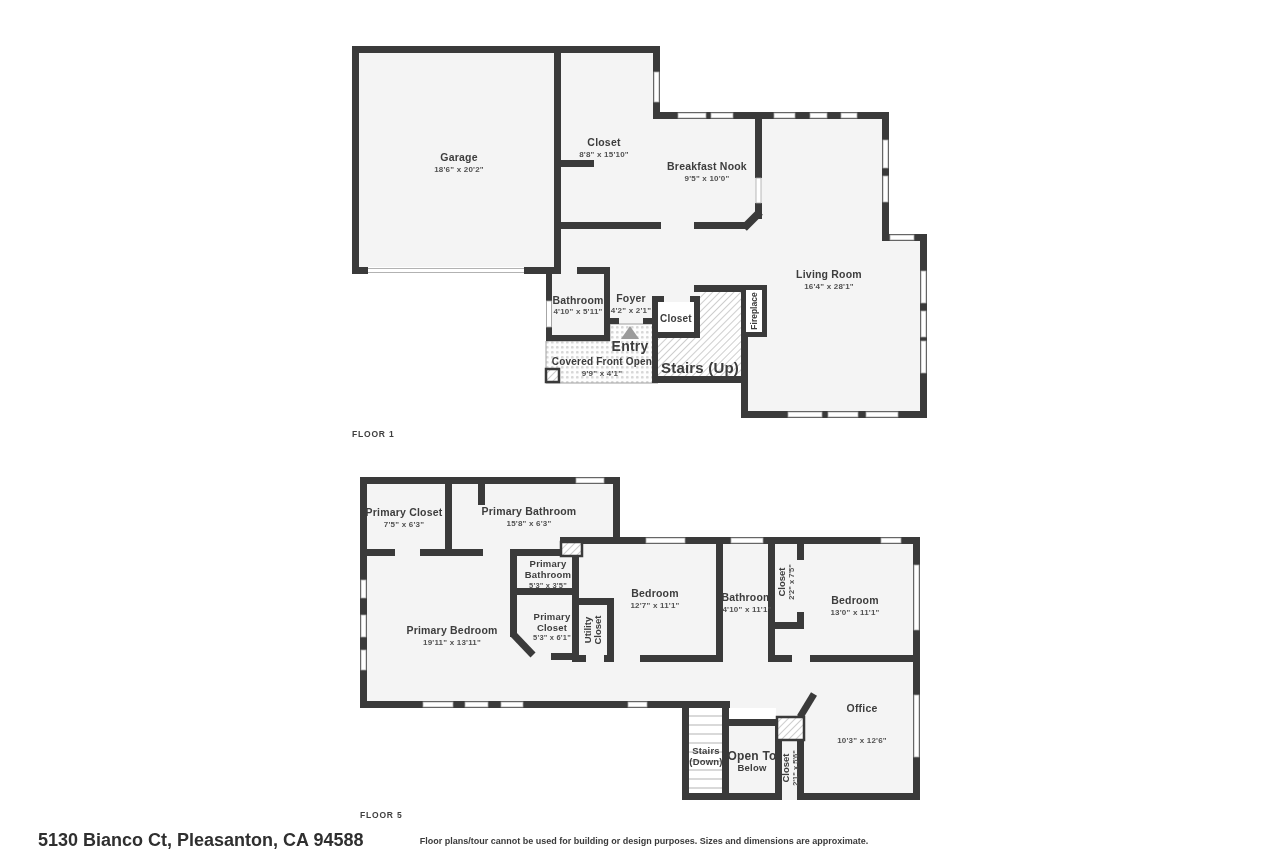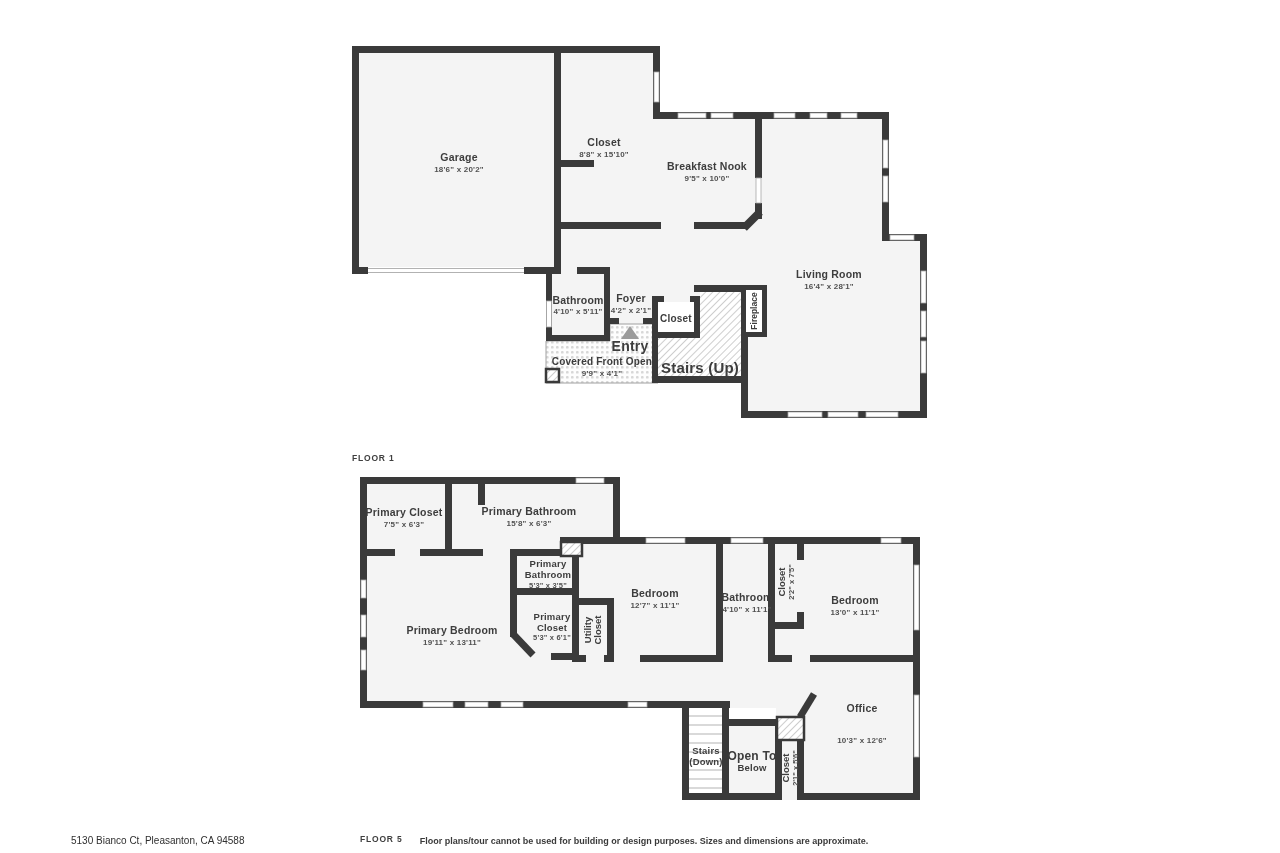--- a/index.html
+++ b/index.html
@@ -14,23 +14,23 @@
     transform:translate(-50%,-50%);
     color:#3d3d3d;text-align:center;
   }
   .lbl{font-size:10.5px;font-weight:700;letter-spacing:.2px;}
   .dim{font-size:8px;font-weight:700;color:#515151;letter-spacing:.2px;}
   .vlbl{display:flex;flex-direction:column;align-items:center;
         transform:translate(-50%,-50%) rotate(-90deg);line-height:10px;}
   .vlbl .vname{font-size:9.5px;font-weight:700;}
   .vlbl .vdim{font-size:7.5px;font-weight:700;color:#515151;}
   .flr{font-size:8.5px;font-weight:700;letter-spacing:.8px;color:#3f3f3f;
-       transform:translate(0,-50%);margin-top:24px;}
+       transform:translate(0,-50%);}
   .addr{position:absolute;left:38px;top:840px;transform:translate(0,-50%);
-        font-size:10px;font-weight:400;color:#2f2f2f;white-space:nowrap;margin-left:33px;}
+        font-size:18px;font-weight:700;color:#2f2f2f;white-space:nowrap;}
   .disc{position:absolute;left:644px;top:841px;transform:translate(-50%,-50%);
         font-size:9px;font-weight:700;color:#3a3a3a;white-space:nowrap;}
 </style>
 </head>
 <body>
 
 <svg id="plan-svg" width="1280" height="853" viewBox="0 0 1280 853">
   <defs>
     <pattern id="hatch" width="5" height="5" patternUnits="userSpaceOnUse" patternTransform="rotate(45)">
       <rect width="5" height="5" fill="#ffffff"></rect>

